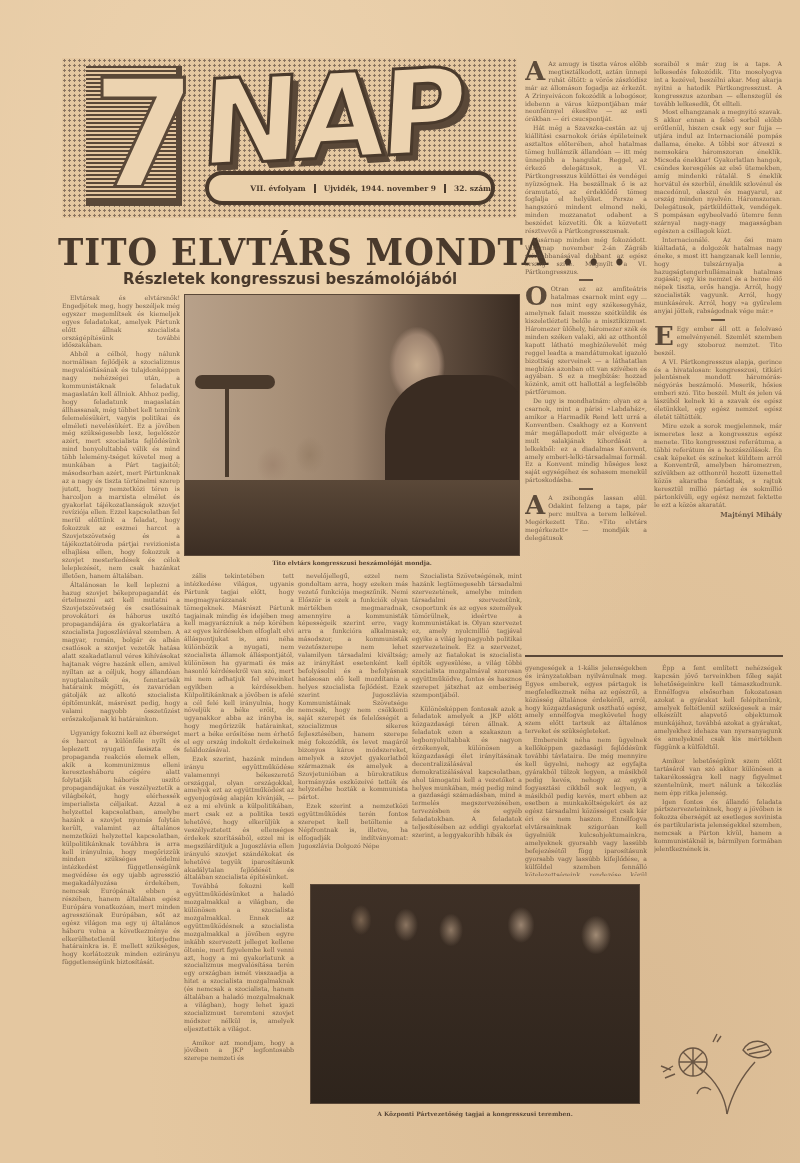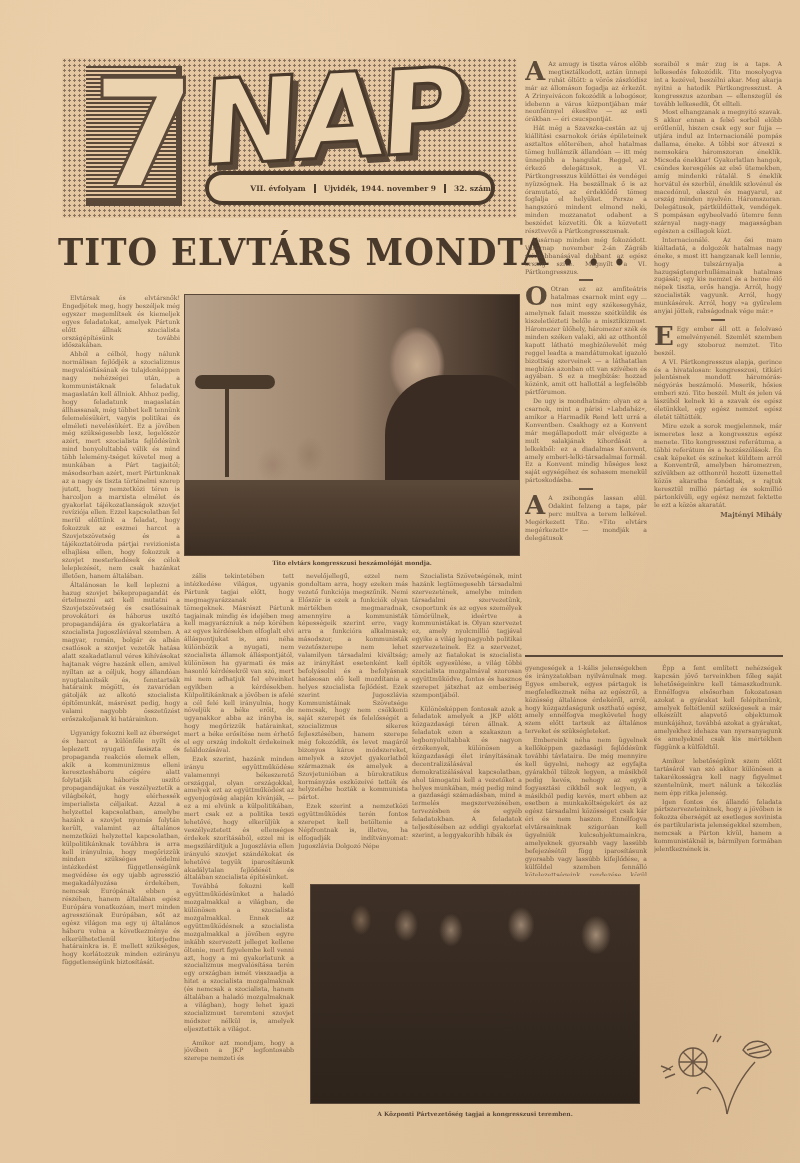--- a/index.html
+++ b/index.html
@@ -119,20 +119,21 @@
     <div class="issue-bar">
       <span>VII. évfolyam</span>
       <span class="sep"></span>
       <span>Ujvidék, 1944. november 9</span>
       <span class="sep"></span>
       <span>32. szám</span>
     </div>
   </div>
 
   <div class="headline">TITO ELVTÁRS MONDTA . . .</div>
+  <div class="subheadline">Részletek kongresszusi beszámolójából</div>
 
   <div class="col" style="left:62px; top:294px; width:118px; height:840px;">
     <p>Elvtársak és elvtársnők! Engedjétek meg, hogy beszéljek még egyszer megemlítsek és kiemeljek egyes feladatokat, amelyek Pártunk előtt állnak szocialista országépítésünk további időszakában.</p>
     <p>Abból a célból, hogy nálunk normálisan fejlődjék a szocializmus megvalósításának és tulajdonképpen nagy nehézségei után, a kommunistáknak feladatuk magaslatán kell állniok. Ahhoz pedig, hogy feladatunk magaslatán állhassanak, még többet kell tennünk felemelésükért, vagyis politikai és elméleti nevelésükért. Ez a jövőben még szükségesebb lesz, legelőször azért, mert szocialista fejlődésünk mind bonyolultabbá válik és mind több lelemény-tséget követel meg a munkában a Párt tagjaitól; másodsorban azért, mert Pártunknak az a nagy és tiszta történelmi szerep jutott, hogy nemzetközi téren is harcoljon a marxista elmélet és gyakorlat tájékozatlanságok szovjet revíziója ellen. Ezzel kapcsolatban fel merül előttünk a feladat, hogy fokozzuk az eszmei harcot a Szovjetszövetség és a tájékoztatóiroda pártjai revizionista elhajlása ellen, hogy fokozzuk a szovjet mesterkedések és célok leleplezését, nem csak hazánkat illetően, hanem általában.</p>
     <p>Általánosan le kell leplezni a hazug szovjet békepropagandát és értelmezni azt kell mutatni a Szovjetszövetség és csatlósainak provokátori és háborus uszító propagandájára és gyakorlatára a szocialista Jugoszláviával szemben. A magyar, román, bolgár és albán csatlósok a szovjet vezetők hatása alatt szakadatlanul véres kihívásokat hajtanak végre hazánk ellen, amivel nyíltan az a céljuk, hogy állandóan nyugtalanítsák és, fenntartsák határaink mögött, és zavaródan gátolják az alkotó szocialista építőmunkát, másrészt pedig, hogy valami nagyobb összetűzést erőszakoljanak ki határainkon.</p>
     <p class="para-gap">Ugyanígy fokozni kell az éberséget és harcot a különféle nyílt és leplezett nyugati fasiszta és propaganda reakciós elemek ellen, akik a kommunizmus elleni keresztesháboru cégére alatt folytatják háborús uszító propagandájukat és veszélyeztetik a világbékét, hogy elérhessék imperialista céljaikat. Azzal a helyzettel kapcsolatban, amelybe hazánk a szovjet nyomás folytán került, valamint az általános nemzetközi helyzettel kapcsolatban, külpolitikánknak továbbra is arra kell irányulnia, hogy megőrizzük minden szükséges védelmi intézkedést függetlenségünk megvédése és egy ujabb agresszió megakadályozása érdekében, nemcsak Európának ebben a részében, hanem általában egész Európára vonatkozóan, mert minden agressziónak Európában, sőt az egész világon ma egy uj általános háboru volna a következménye és elkerülhetetlenül kiterjedne határainkra is. E mellett szükséges, hogy korlátozzuk minden ezirányu függetlenségünk biztosítását.</p>
   </div>
 
   <div class="photo photo1">
     <div class="mic"></div>

